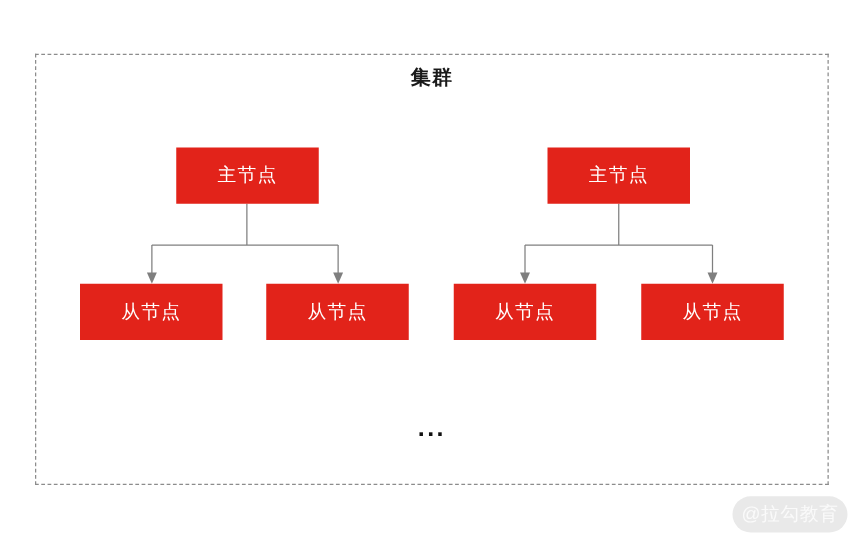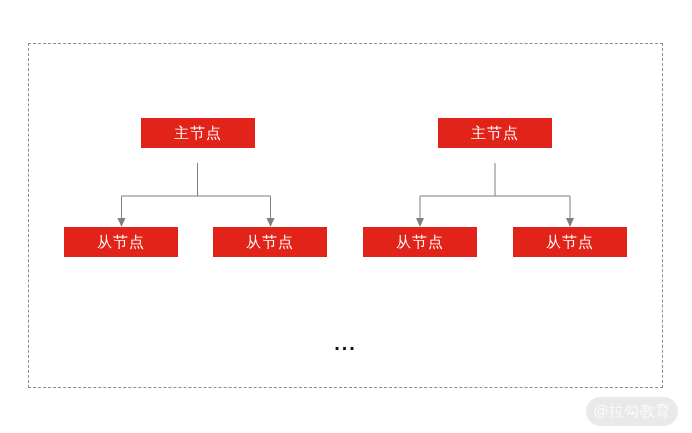--- a/index.html
+++ b/index.html
@@ -31,21 +31,21 @@
     width: 100%;
     text-align: center;
     font-size: 16px;
     font-weight: 700;
     color: #1a1a1a;
     letter-spacing: 1px;
   }
   .node {
     position: absolute;
     width: 114px;
-    height: 30px;
+    height: 45px;
     background: var(--node-red, #e2231a);
     color: var(--node-text, #ffffff);
     font-size: 15px;
     display: flex;
     align-items: center;
     justify-content: center;
     letter-spacing: 1px;
   }
   .master-1 { left: 112px; top: 74px; }
   .master-2 { left: 409px; top: 74px; }
@@ -88,20 +88,21 @@
     letter-spacing: 0.5px;
   }
 </style>
 </head>
 <body>
 
 <div class="canvas">
 
   <div class="cluster-border">
 
+    <div class="cluster-title">集群</div>
 
     <svg class="connectors" viewBox="0 0 635 345" xmlns="http://www.w3.org/2000/svg">
 
       <g stroke="#7f7f7f" stroke-width="1" fill="none">
         <path d="M168.5 119 V152"></path>
         <path d="M92.5 152 H241.5"></path>
         <path d="M92.5 152 V175"></path>
         <path d="M241.5 152 V175"></path>
       </g>
       <polygon points="88.5,174 96.5,174 92.5,183" fill="#7f7f7f" stroke="none"></polygon>

